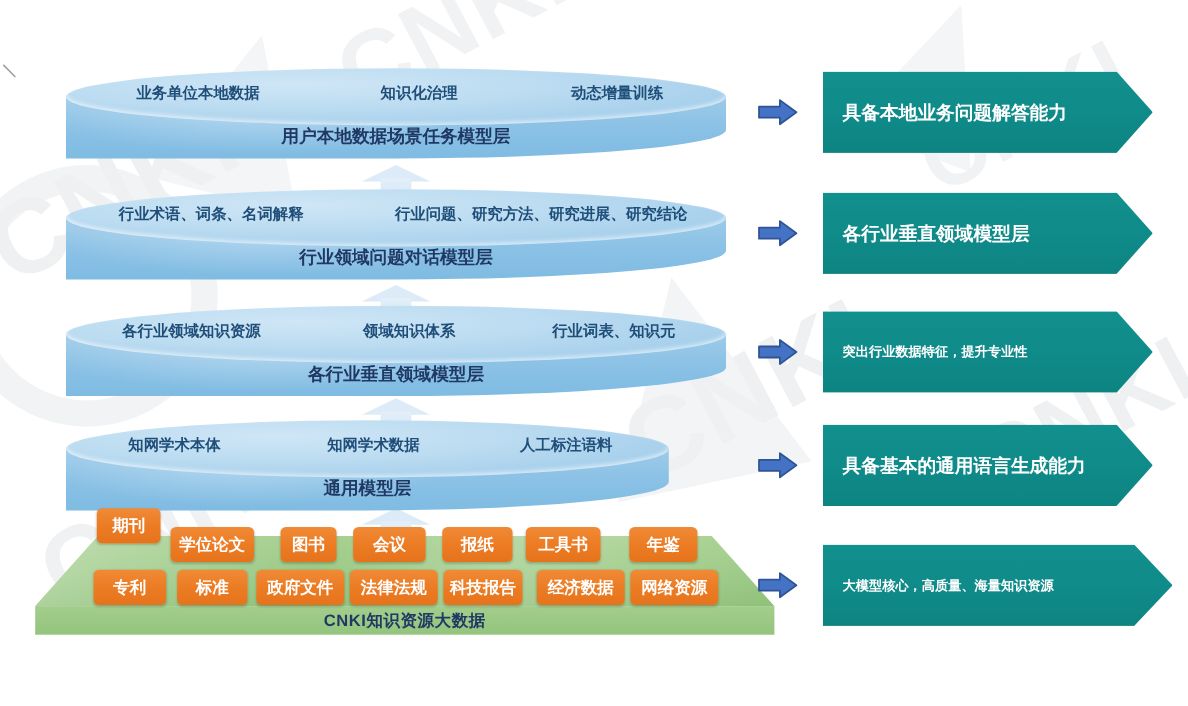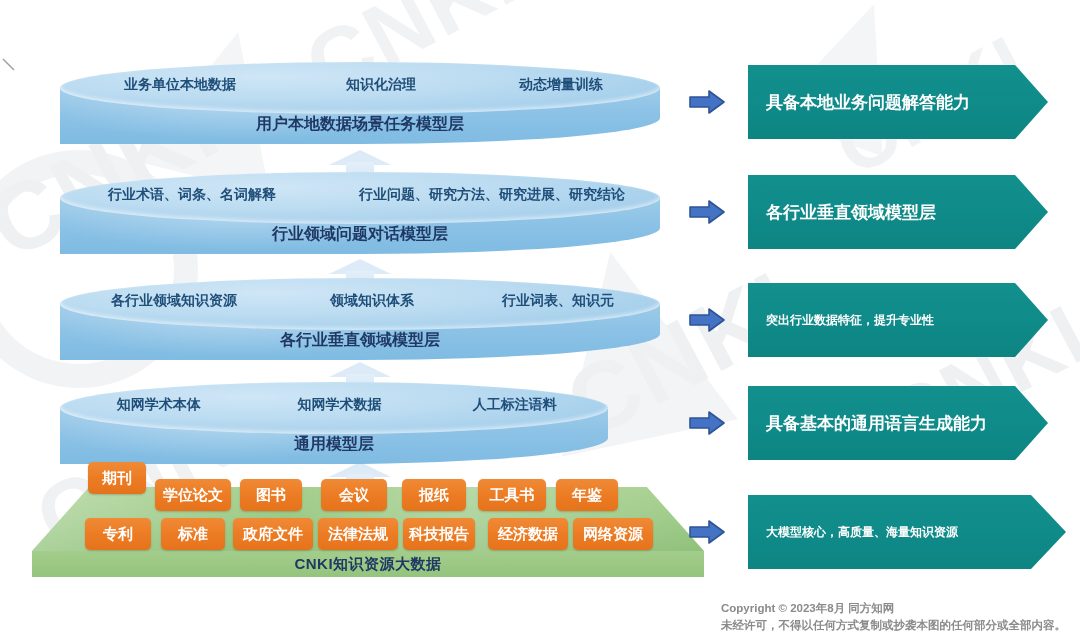--- a/index.html
+++ b/index.html
@@ -225,33 +225,33 @@
       <span>CNKI知识资源大数据</span>
     </div>
   </div>
 
   <div class="obox" style="left:88px;top:462px;width:58px;">
     <span>期刊</span>
     </div>
   <div class="obox" style="left:155px;top:479px;width:76px;">
     <span>学位论文</span>
     </div>
-  <div class="obox" style="left:240px;top:479px;width:62px;">
+  <div class="obox" style="left:255px;top:479px;width:51px;">
     <span>图书</span>
     </div>
   <div class="obox" style="left:321px;top:479px;width:66px;">
     <span>会议</span>
     </div>
   <div class="obox" style="left:402px;top:479px;width:64px;">
     <span>报纸</span>
     </div>
   <div class="obox" style="left:478px;top:479px;width:68px;">
     <span>工具书</span>
     </div>
-  <div class="obox" style="left:556px;top:479px;width:62px;">
+  <div class="obox" style="left:572px;top:479px;width:62px;">
     <span>年鉴</span>
     </div>
 
   <div class="obox" style="left:85px;top:518px;width:66px;">
     <span>专利</span>
     </div>
   <div class="obox" style="left:161px;top:518px;width:64px;">
     <span>标准</span>
     </div>
   <div class="obox" style="left:233px;top:518px;width:80px;">
@@ -295,18 +295,14 @@
   <div class="banner wide" style="left:748px;top:283px;">
     <span>突出行业数据特征，提升专业性</span>
   </div>
   <div class="banner" style="left:748px;top:386px;">
     <span>具备基本的通用语言生成能力</span>
   </div>
   <div class="banner wide" style="left:748px;top:495px;width:318px;">
     <span>大模型核心，高质量、海量知识资源</span>
   </div>
 
-  <div class="copy">
-    <div>Copyright © 2023年8月  同方知网</div>
-    <div>未经许可，不得以任何方式复制或抄袭本图的任何部分或全部内容。</div>
-  </div>
 
 </div>
 
 </body></html>

